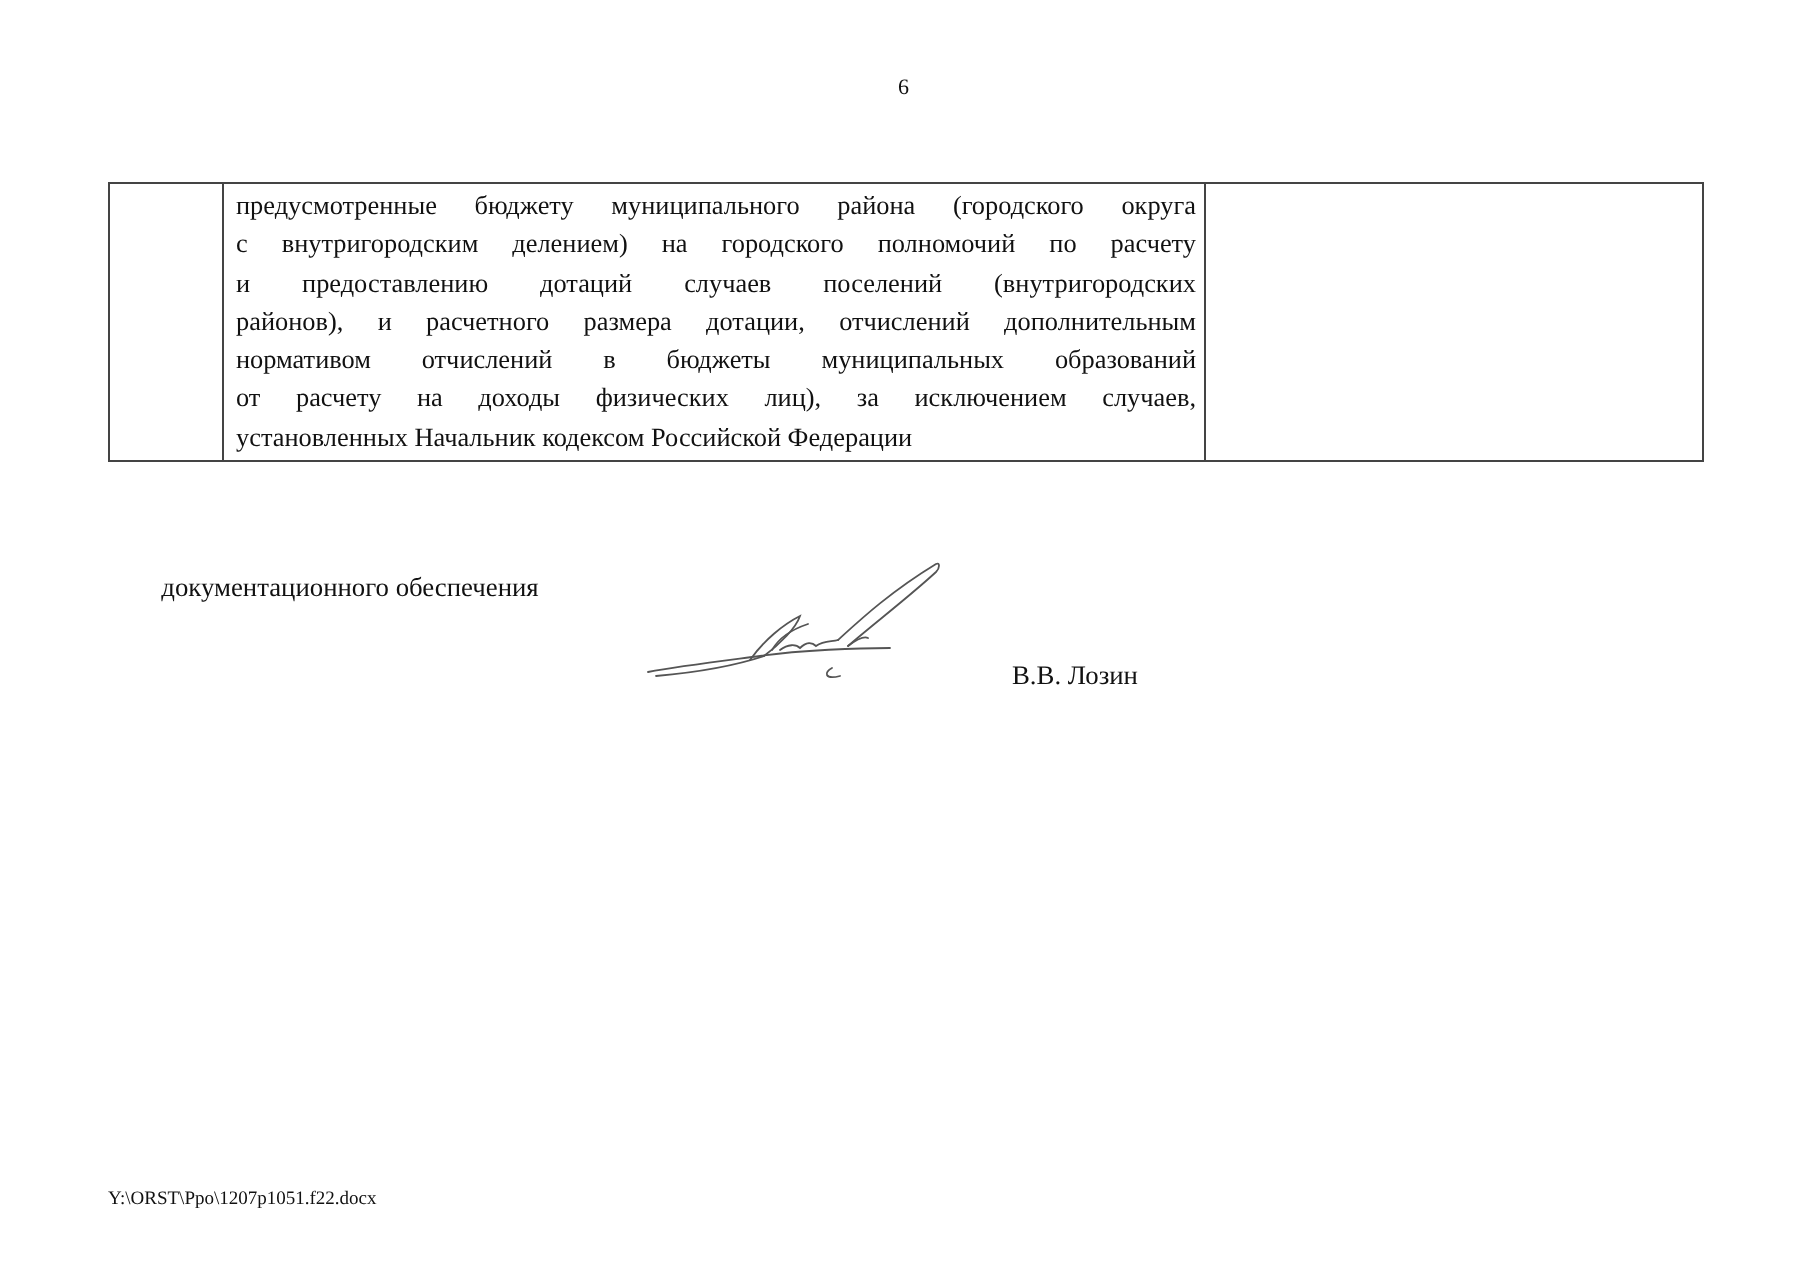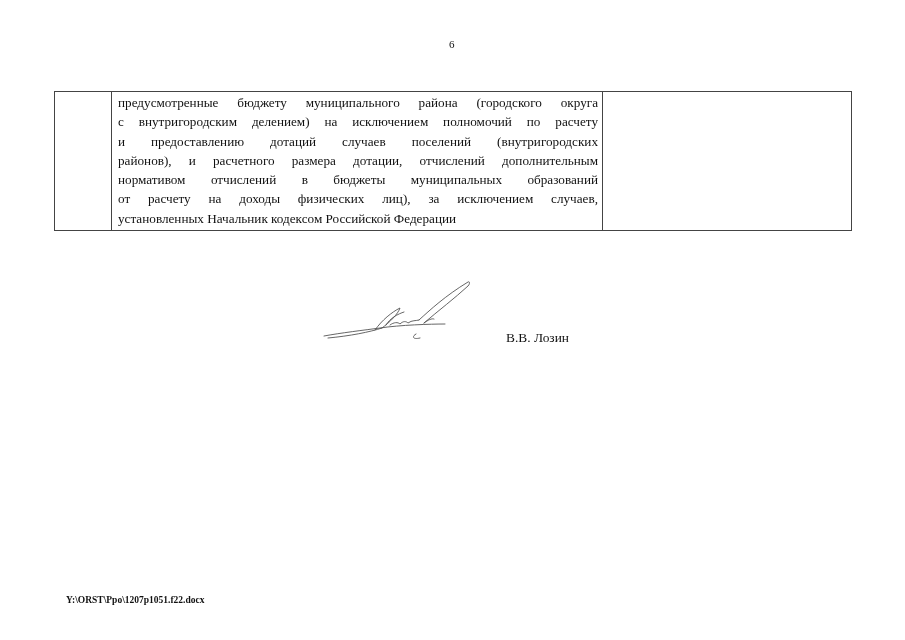--- a/index.html
+++ b/index.html
@@ -13,48 +13,49 @@
   .col-text { width:490px; }
   .col-extra { width:248px; }
   .cell-text { padding:1px 4px 0 6px; font-size:13.2px; line-height:19.3px; }
   .line { display:block; text-align:justify; text-align-last:justify; white-space:nowrap; }
   .line.last { text-align-last:left; }
   .sig-block { position:absolute; left:60px; top:286px; width:230px; text-align:center;
                font-size:13.4px; line-height:16px; }
   .sig-block .l3 { text-align:left; }
   .signature { position:absolute; left:320px; top:278px; width:160px; height:66px; }
   .signer-name { position:absolute; left:506px; top:330px; font-size:13.4px; }
-  .file-path { position:absolute; left:66px; top:595px; font-size:9.5px;font-weight:bold; }
+  .file-path { position:absolute; left:54px; top:595px; font-size:9.5px; }
 </style>
 </head>
 <body>
 
 <div class="page-number">6</div>
 
 <table class="doc-table">
   <tbody>
       <tr>
     <td class="col-num"></td>
     <td class="col-text">
       <div class="cell-text">
         <span class="line">предусмотренные бюджету муниципального района (городского округа</span>
-        <span class="line">с внутригородским делением) на исключением полномочий по расчету</span>
+        <span class="line">с внутригородским делением) на городского полномочий по расчету</span>
         <span class="line">и предоставлению дотаций случаев поселений (внутригородских</span>
         <span class="line">районов), и расчетного размера дотации, отчислений дополнительным</span>
         <span class="line">нормативом отчислений в бюджеты муниципальных образований</span>
         <span class="line">от расчету на доходы физических лиц), за исключением случаев,</span>
         <span class="line last">установленных Начальник кодексом Российской Федерации</span>
       </div>
     </td>
     <td class="col-extra"></td>
   </tr>
 </tbody>
   </table>
 
 <div class="sig-block">
+  <div>документационного обеспечения</div>
 </div>
 
 <div class="signature">
   <svg width="160" height="66" viewBox="0 0 160 66" fill="none" stroke="#555" stroke-width="0.9" stroke-linecap="round">
     <path d="M4 58 C20 55, 45 52, 60 50 C80 47, 110 46, 125 46"></path>
     <path d="M8 60 C30 58, 50 54, 62 50"></path>
     <path d="M55 52 C62 42, 72 34, 80 30 C78 36, 70 44, 62 50"></path>
     <path d="M66 47 C70 40, 78 36, 84 34"></path>
     <path d="M70 47 C74 44, 78 44, 80 46 C83 43, 86 43, 88 45 C92 42, 96 43, 99 42"></path>
     <path d="M99 42 C110 32, 125 18, 148 4 C150 3, 150 6, 148 8 C135 20, 118 33, 104 45"></path>

